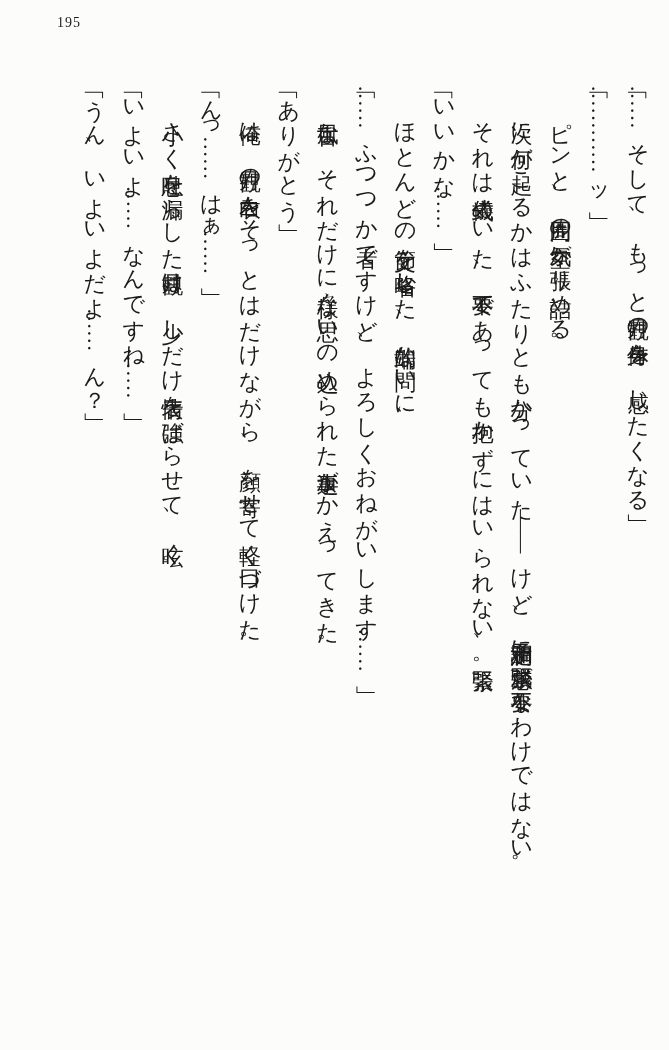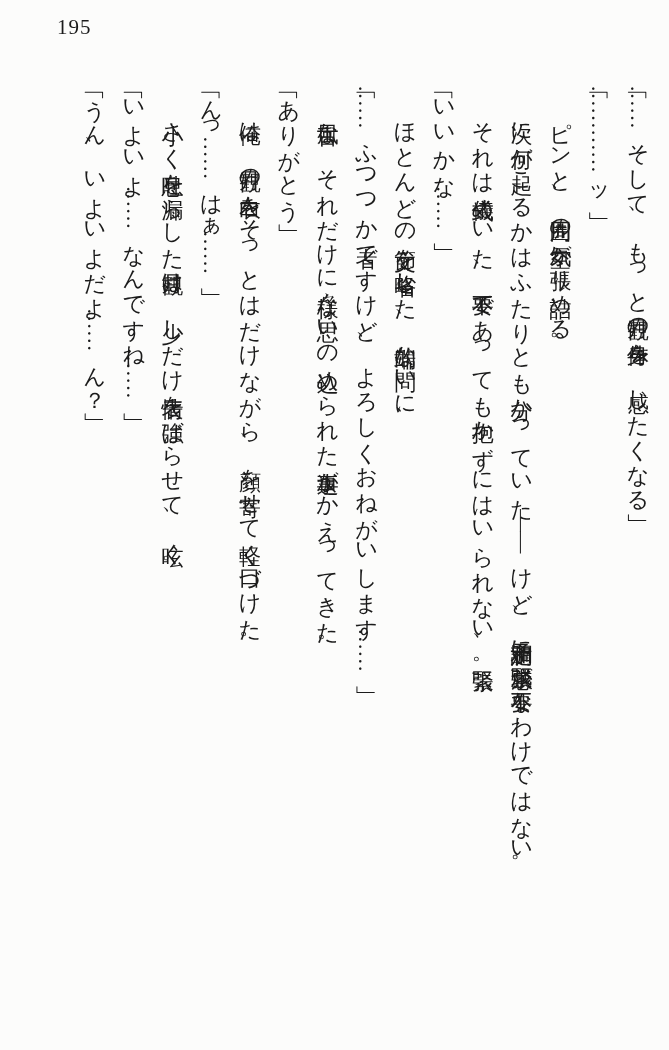--- a/index.html
+++ b/index.html
@@ -11,21 +11,21 @@
     width: 669px;
     height: 1050px;
     background: #fcfcfb;
     overflow: hidden;
     font-family: "Liberation Serif", "DejaVu Serif", serif;
   }
   .page-number {
     position: absolute;
     top: 15px;
     left: 57px;
-    font-size: 21px;
+    font-size: 14px;
     letter-spacing: 1px;
     color: #1b1b1b;
   }
   .text-block {
     position: absolute;
     top: 85px;
     right: 12px;
     height: 886px;
     writing-mode: vertical-rl;
     text-orientation: mixed;

